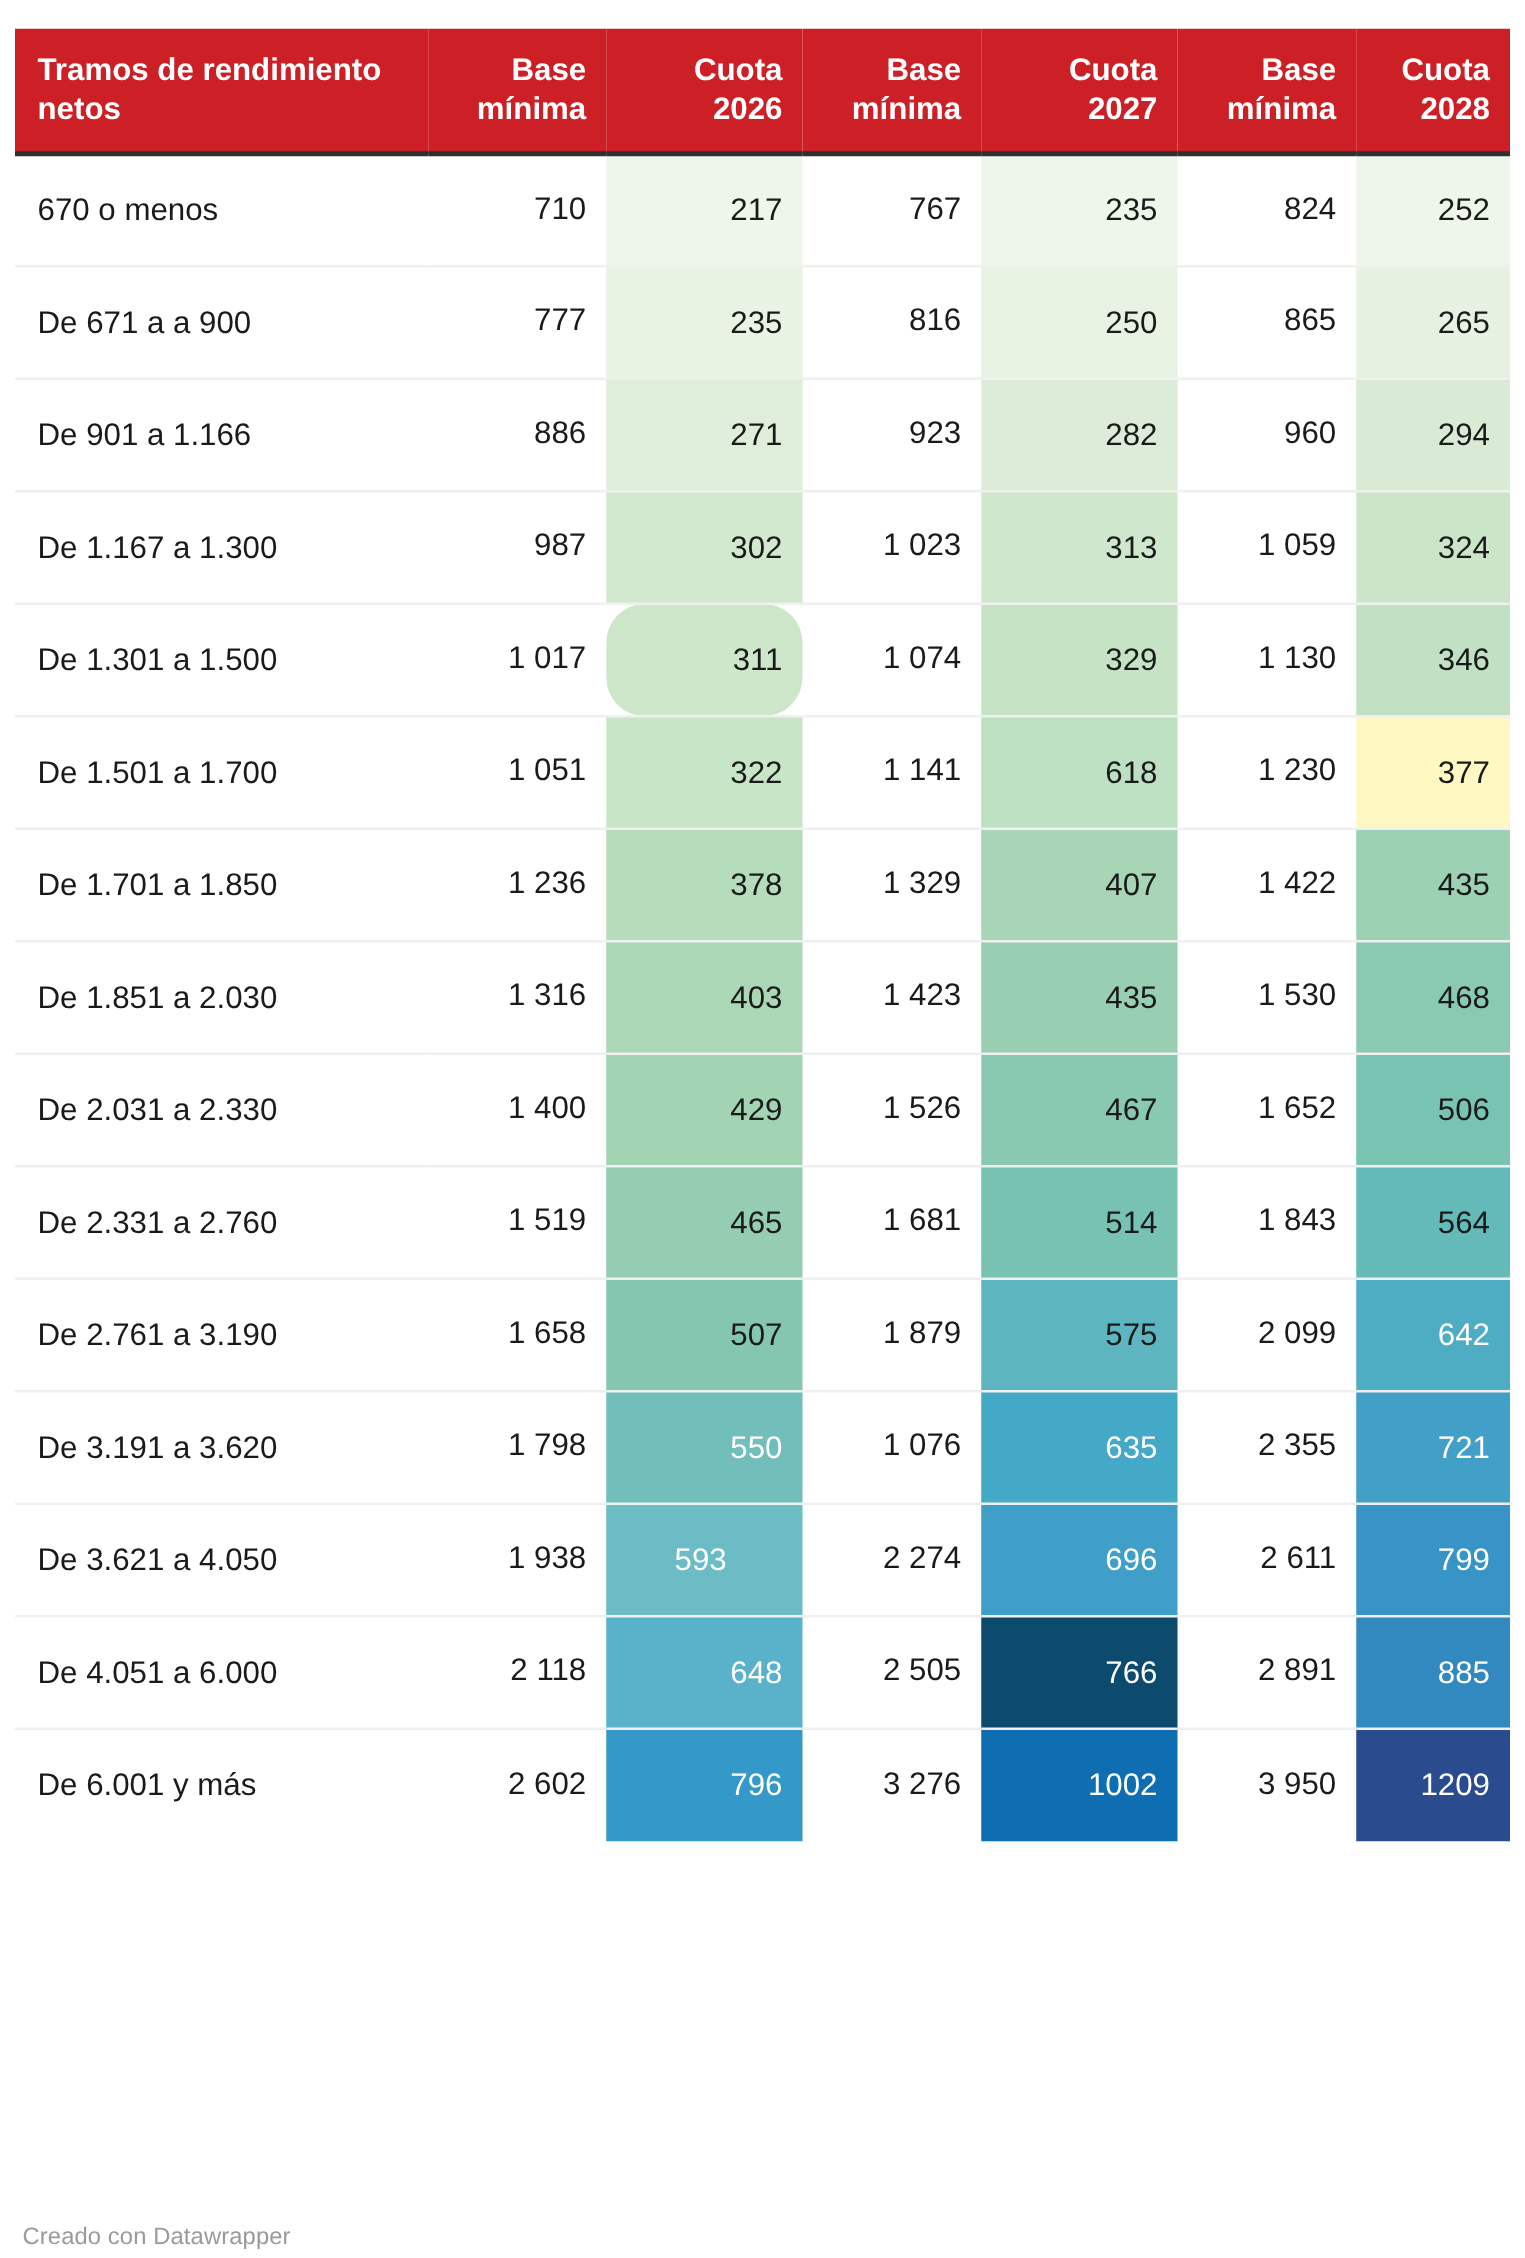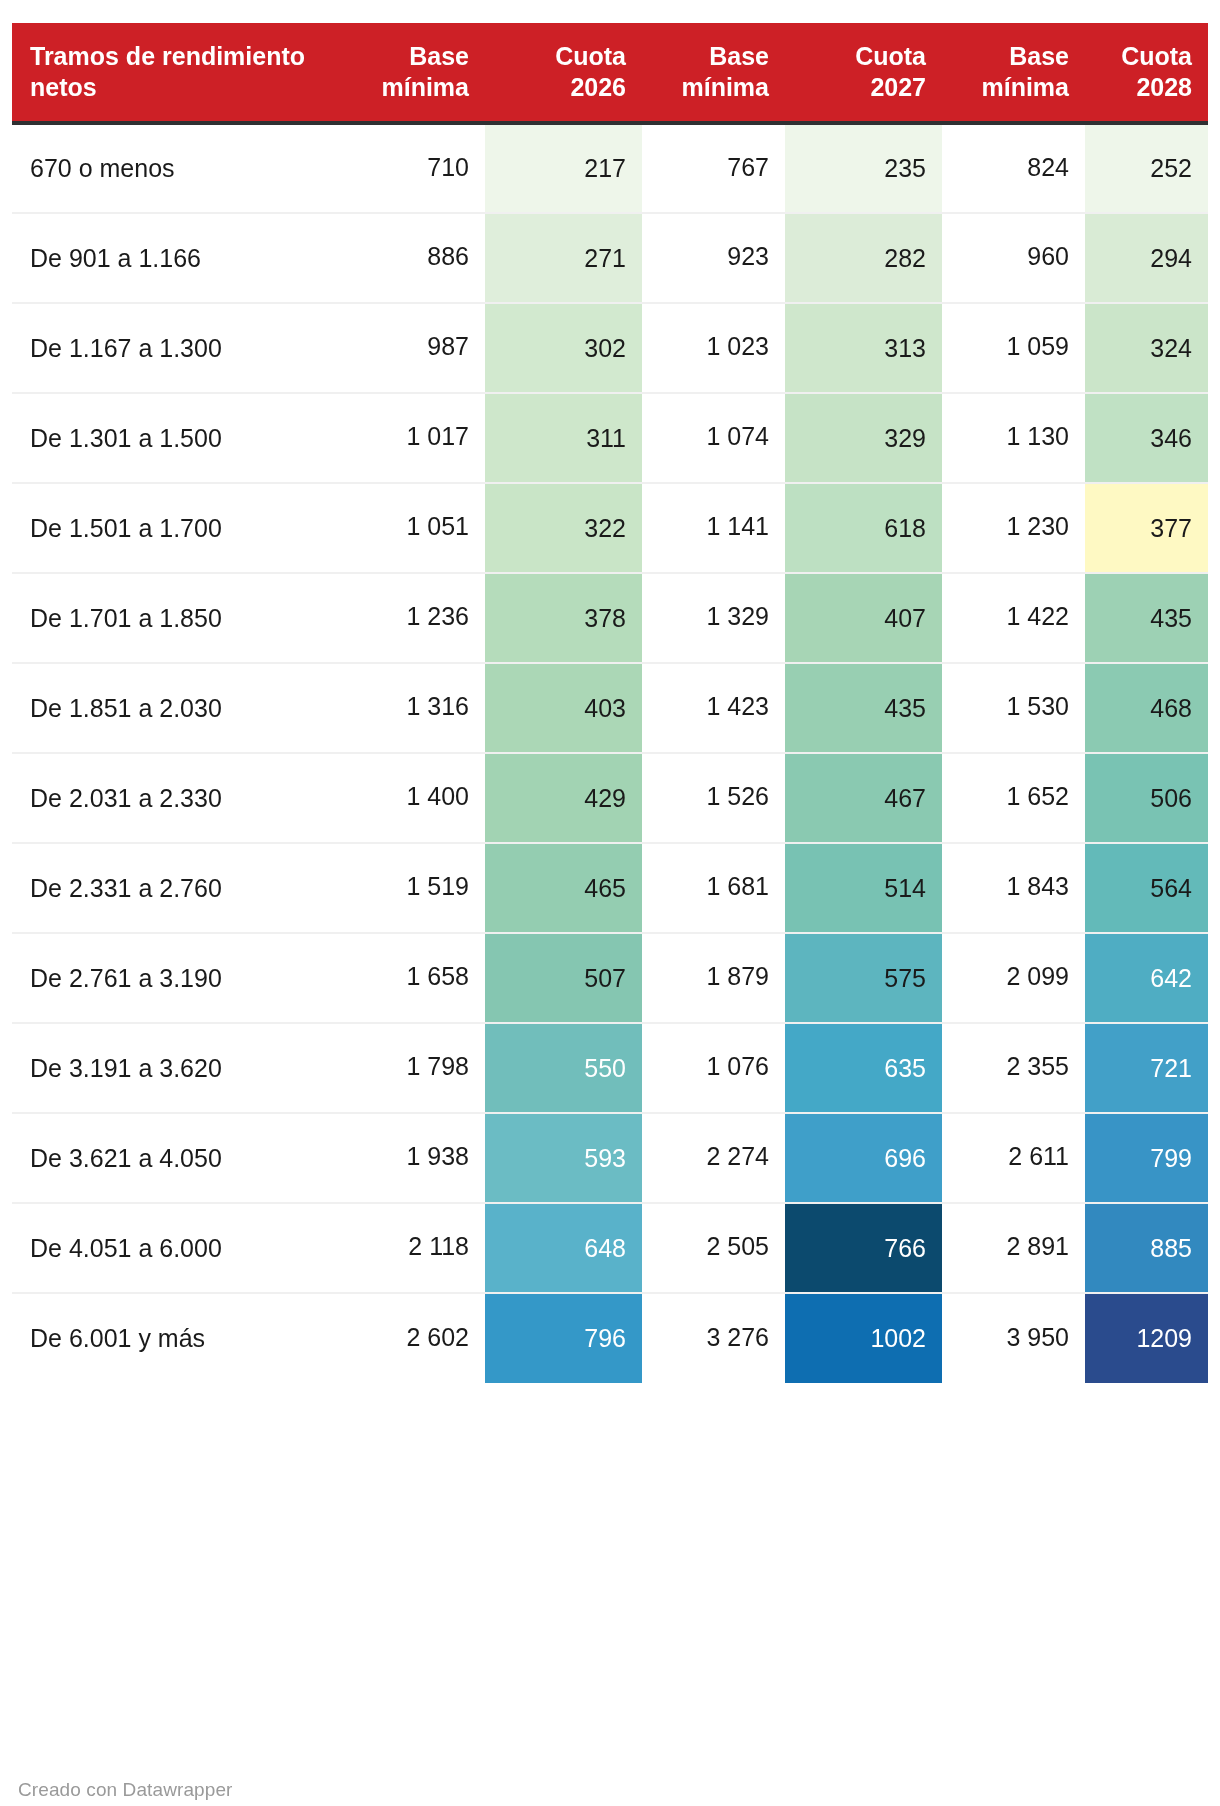--- a/index.html
+++ b/index.html
@@ -121,41 +121,50 @@
         <tr>
           <td class="col-label">670 o menos</td>
           <td class="col-num">710</td>
           <td class="cuota" style="background-color: rgb(238, 246, 234);">217</td>
           <td class="col-num">767</td>
           <td class="cuota" style="background-color: rgb(238, 246, 234);">235</td>
           <td class="col-num">824</td>
           <td class="cuota" style="background-color: rgb(238, 246, 234);">252</td>
         </tr>
         <tr>
+          <td class="col-label">De 671 a a 900</td>
+          <td class="col-num">777</td>
+          <td class="cuota" style="background-color: rgb(232, 243, 227);">235</td>
+          <td class="col-num">816</td>
+          <td class="cuota" style="background-color: rgb(231, 242, 226);">250</td>
+          <td class="col-num">865</td>
+          <td class="cuota" style="background-color: rgb(230, 241, 225);">265</td>
+        </tr>
+        <tr>
           <td class="col-label">De 901 a 1.166</td>
           <td class="col-num">886</td>
           <td class="cuota" style="background-color: rgb(223, 238, 219);">271</td>
           <td class="col-num">923</td>
           <td class="cuota" style="background-color: rgb(220, 236, 216);">282</td>
           <td class="col-num">960</td>
           <td class="cuota" style="background-color: rgb(217, 235, 213);">294</td>
         </tr>
         <tr>
           <td class="col-label">De 1.167 a 1.300</td>
           <td class="col-num">987</td>
           <td class="cuota" style="background-color: rgb(210, 233, 207);">302</td>
           <td class="col-num">1 023</td>
           <td class="cuota" style="background-color: rgb(207, 231, 204);">313</td>
           <td class="col-num">1 059</td>
           <td class="cuota" style="background-color: rgb(203, 229, 201);">324</td>
         </tr>
         <tr>
           <td class="col-label">De 1.301 a 1.500</td>
           <td class="col-num">1 017</td>
-          <td class="cuota" style="background-color: rgb(206, 231, 203);">311</td>
+          <td class="cuota" style="background-color: rgb(206, 231, 203); border-radius: 31px;">311</td>
           <td class="col-num">1 074</td>
           <td class="cuota" style="background-color: rgb(198, 227, 198);">329</td>
           <td class="col-num">1 130</td>
           <td class="cuota" style="background-color: rgb(192, 225, 196);">346</td>
         </tr>
         <tr>
           <td class="col-label">De 1.501 a 1.700</td>
           <td class="col-num">1 051</td>
           <td class="cuota" style="background-color: rgb(201, 229, 199);">322</td>
           <td class="col-num">1 141</td>
@@ -213,21 +222,21 @@
           <td class="col-num">1 798</td>
           <td class="cuota light-text" style="background-color: rgb(113, 190, 187);">550</td>
           <td class="col-num">1 076</td>
           <td class="cuota light-text" style="background-color: rgb(68, 168, 199);">635</td>
           <td class="col-num">2 355</td>
           <td class="cuota light-text" style="background-color: rgb(66, 160, 200);">721</td>
         </tr>
         <tr>
           <td class="col-label">De 3.621 a 4.050</td>
           <td class="col-num">1 938</td>
-          <td class="cuota light-text" style="background-color: rgb(107, 188, 196);">593</td>
+          <td class="cuota light-text" style="background-color: rgb(107, 188, 196); text-align: center;">593</td>
           <td class="col-num">2 274</td>
           <td class="cuota light-text" style="background-color: rgb(63, 159, 201);">696</td>
           <td class="col-num">2 611</td>
           <td class="cuota light-text" style="background-color: rgb(56, 148, 198);">799</td>
         </tr>
         <tr>
           <td class="col-label">De 4.051 a 6.000</td>
           <td class="col-num">2 118</td>
           <td class="cuota light-text" style="background-color: rgb(89, 178, 202);">648</td>
           <td class="col-num">2 505</td>

